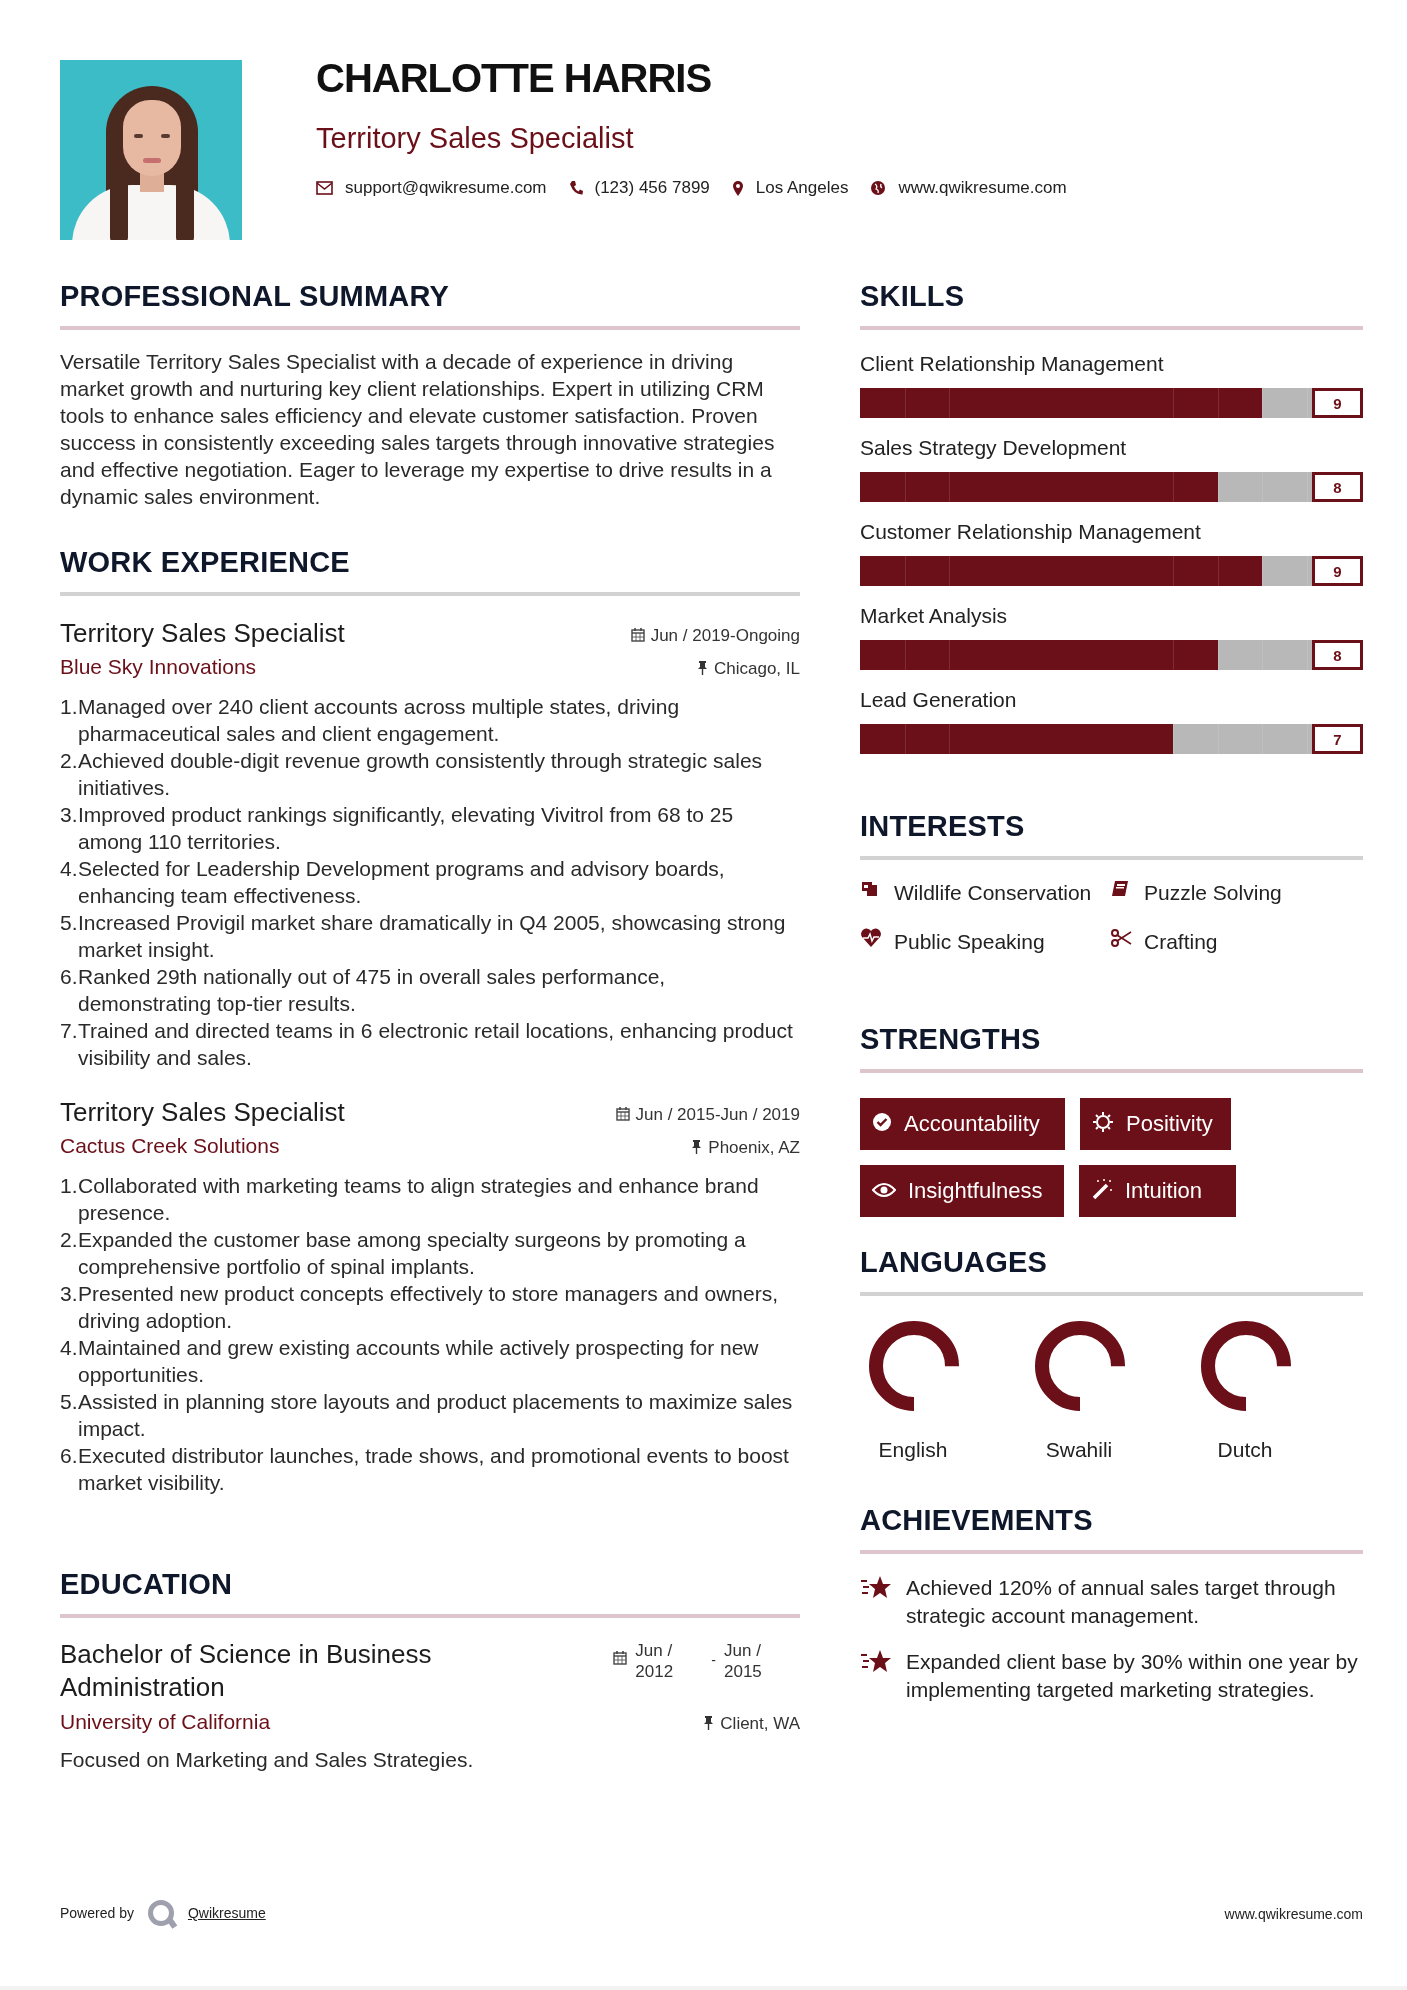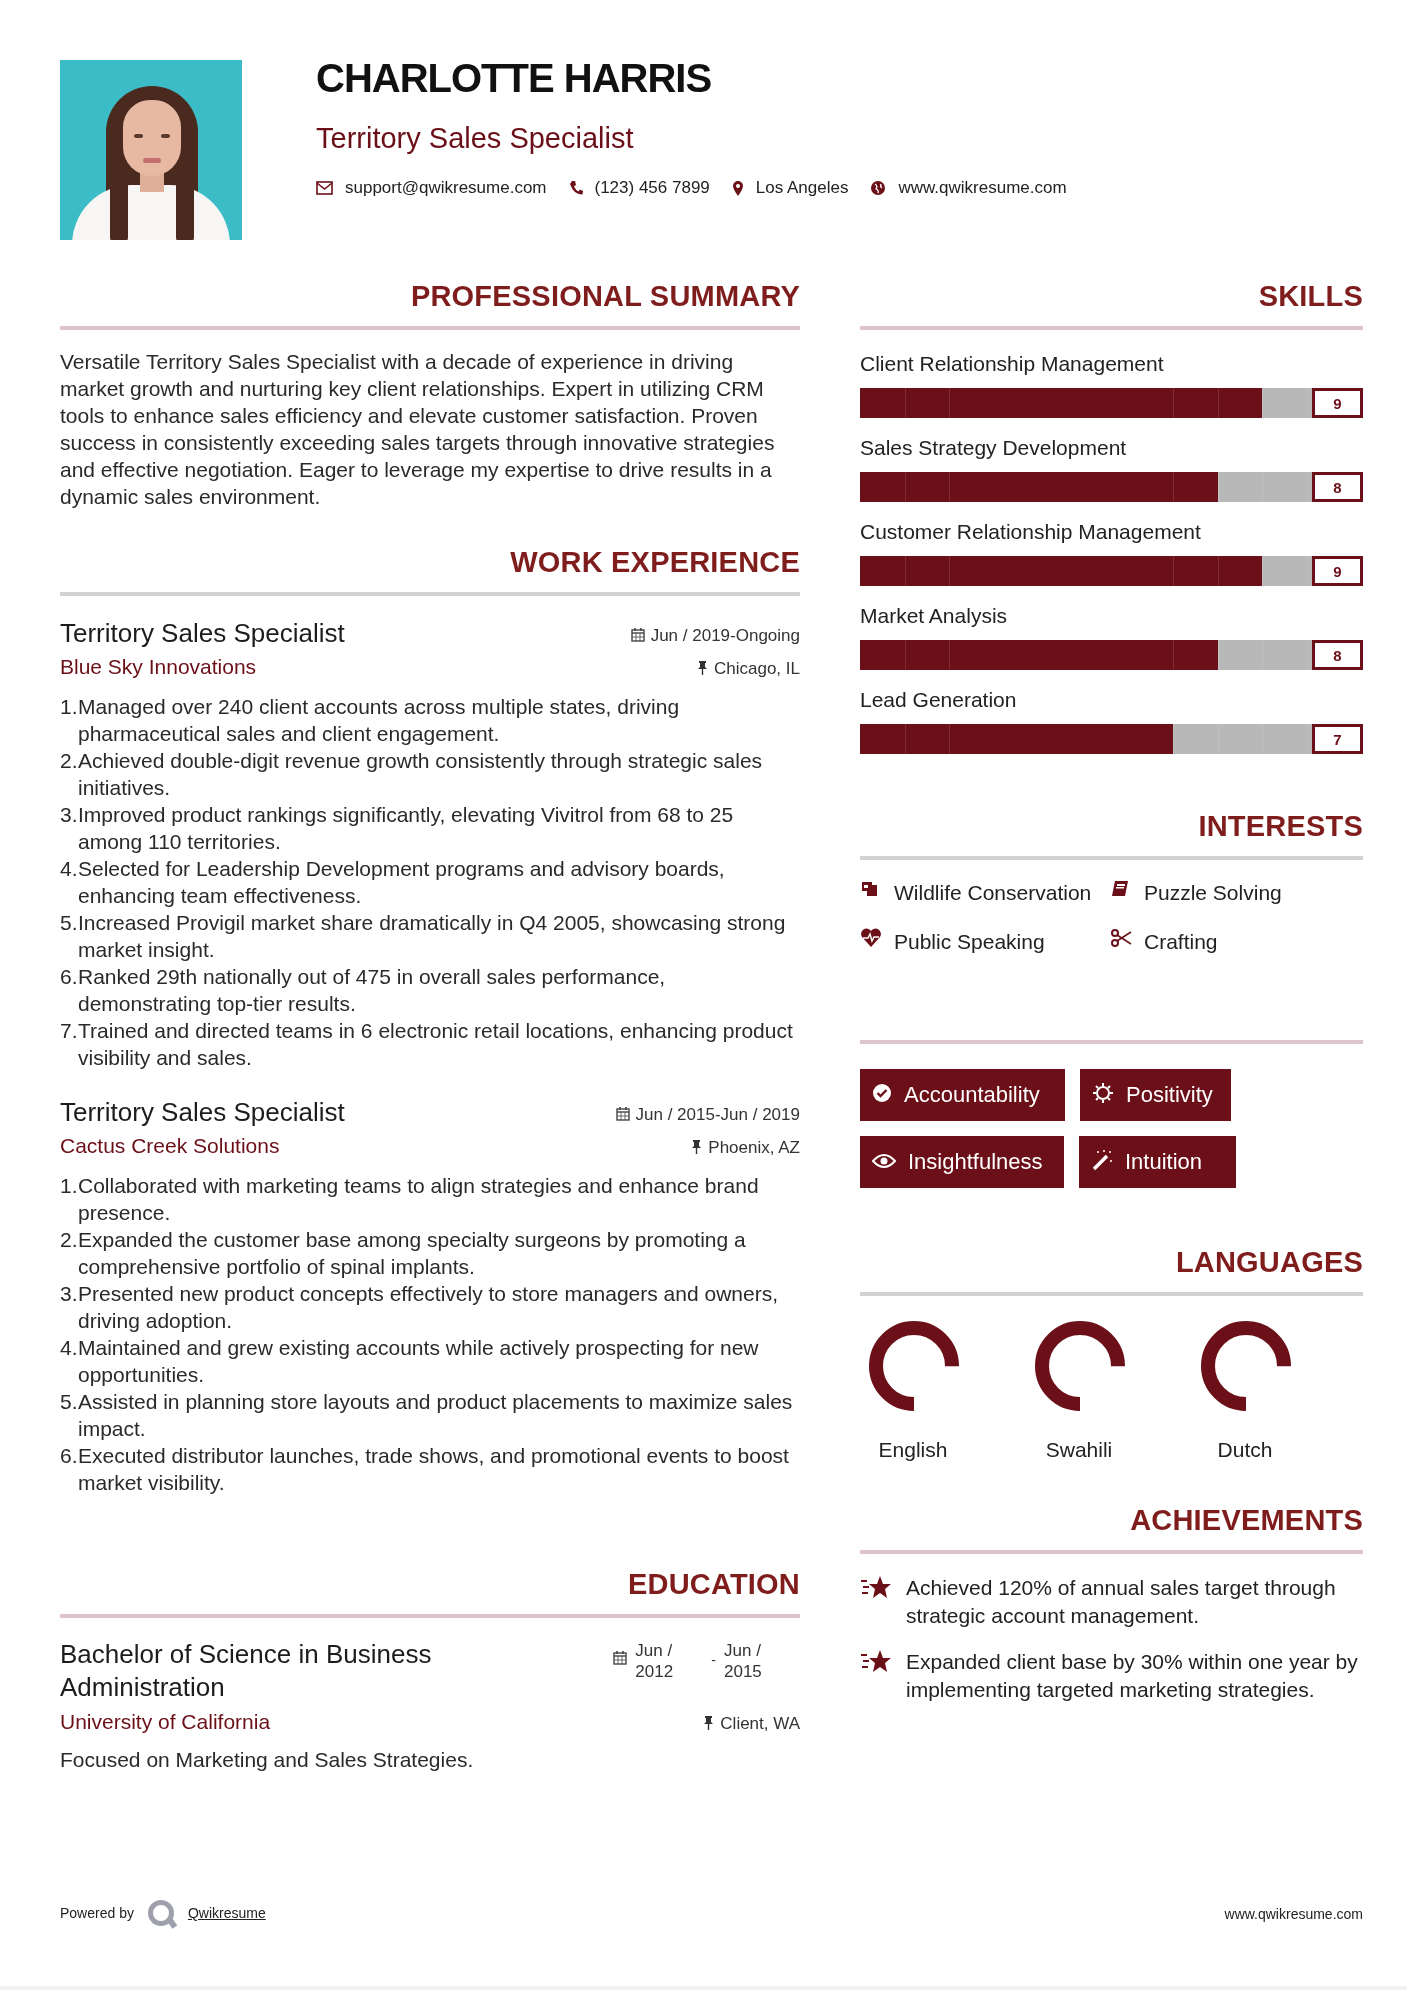--- a/index.html
+++ b/index.html
@@ -33,21 +33,21 @@
   }
   .contact {
     position: absolute; left: 316px; top: 178px; display: flex; align-items: center;
     font-size: 17px; color: #222; white-space: nowrap;
   }
   .contact .ico { color: #6b0f18; font-size: 17px; margin-right: 12px; display: inline-flex; align-items: center; }
   .contact .txt { margin-right: 22px; }
 
   
   .section-title {
-    font-size: 29px; font-weight: 700; color: #7f1d1d; line-height: 1; letter-spacing: 0.2px; text-align: right;
+    font-size: 29px; font-weight: 700; color: #0f172a; line-height: 1; letter-spacing: 0.2px;
   }
   .rule { height: 4px; background: #dcc6cc; margin-top: 15px; }
   .rule.grey { background: #d2d2d2; }
 
   .left { position: absolute; left: 60px; width: 740px; }
   .right { position: absolute; left: 860px; width: 503px; }
 
   .summary { font-size: 21px; line-height: 27px; color: #2a2a2a; margin-top: 18px; }
 
   .job-head { display: flex; justify-content: space-between; align-items: flex-start; }
@@ -417,20 +417,21 @@
             <line x1="7" y1="7" x2="21" y2="16" stroke="#6b0f18" stroke-width="1.5"></line>
             <line x1="7" y1="13" x2="21" y2="4" stroke="#6b0f18" stroke-width="1.5"></line>
           </svg>
       </span>
       <span>Crafting</span>
     </div>
   </div>
 </div>
 
 <div class="right" style="top:1025px">
+  <div class="section-title">STRENGTHS</div>
   <div class="rule"></div>
   <div class="strengths">
     <div class="strength" style="width:205px">
       <span class="sico">
         <svg width="20" height="20" viewBox="0 0 20 20">
             <circle cx="10" cy="10" r="9" fill="#fff"></circle>
             <polyline points="5.5,10 8.5,13 14.5,7" fill="none" stroke="#6b0f18" stroke-width="2.4"></polyline>
           </svg>
       </span>
       <span>Accountability</span>

